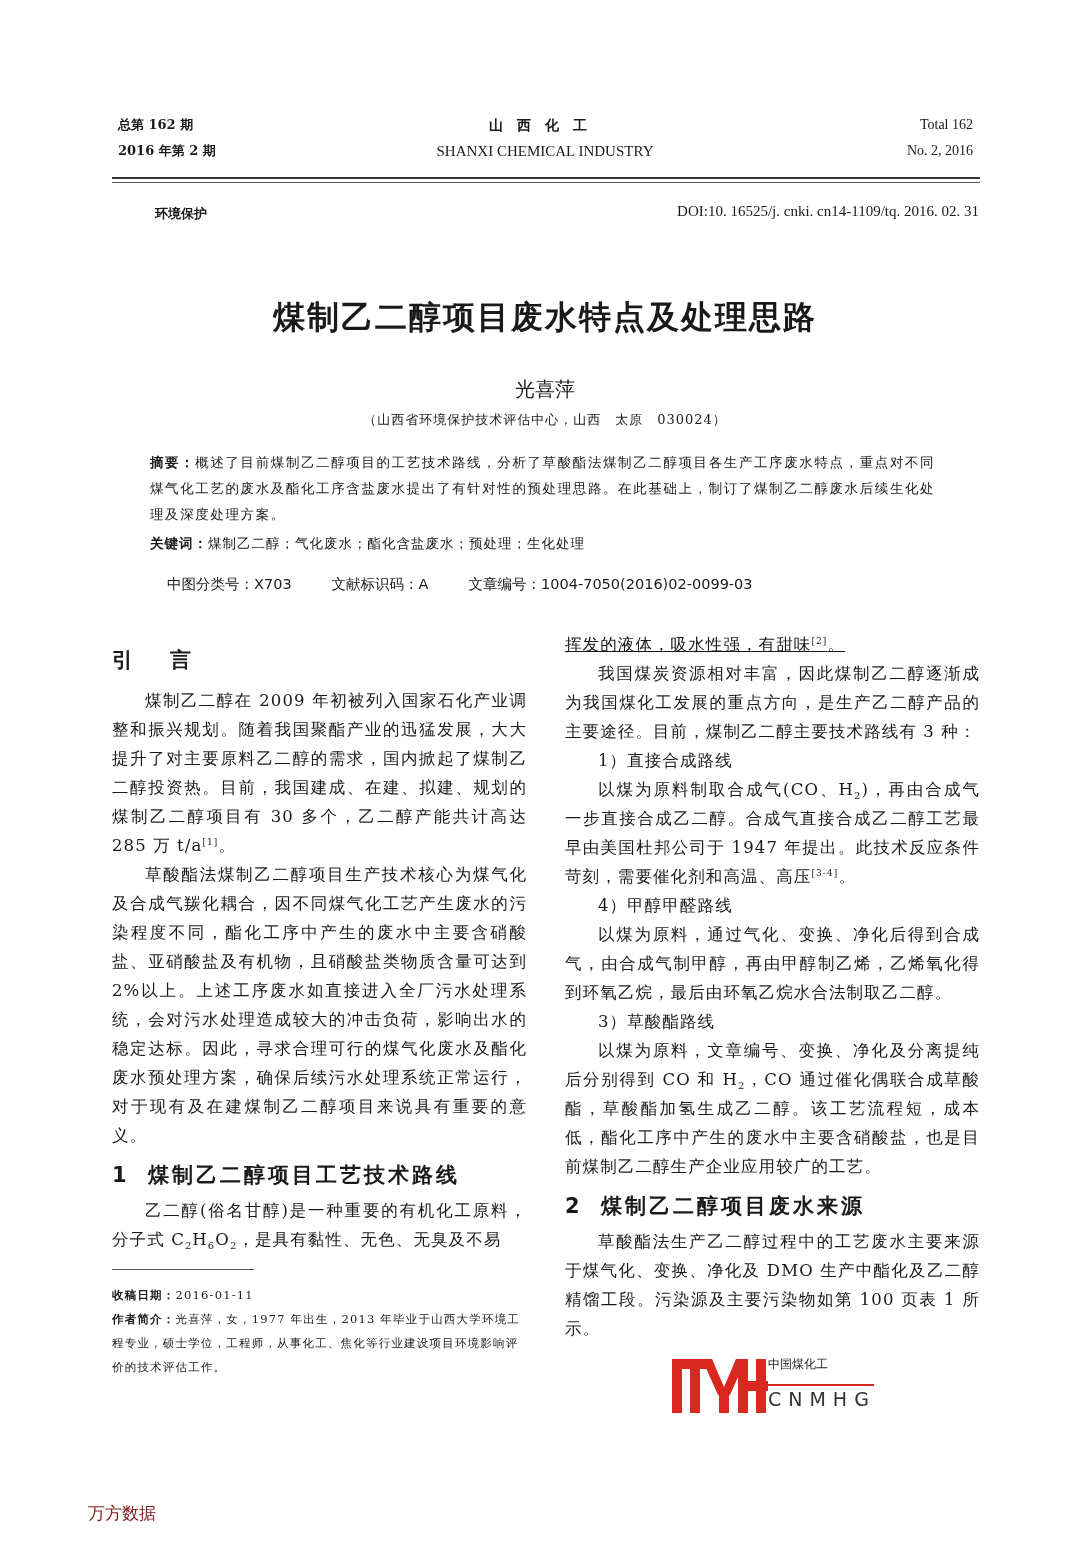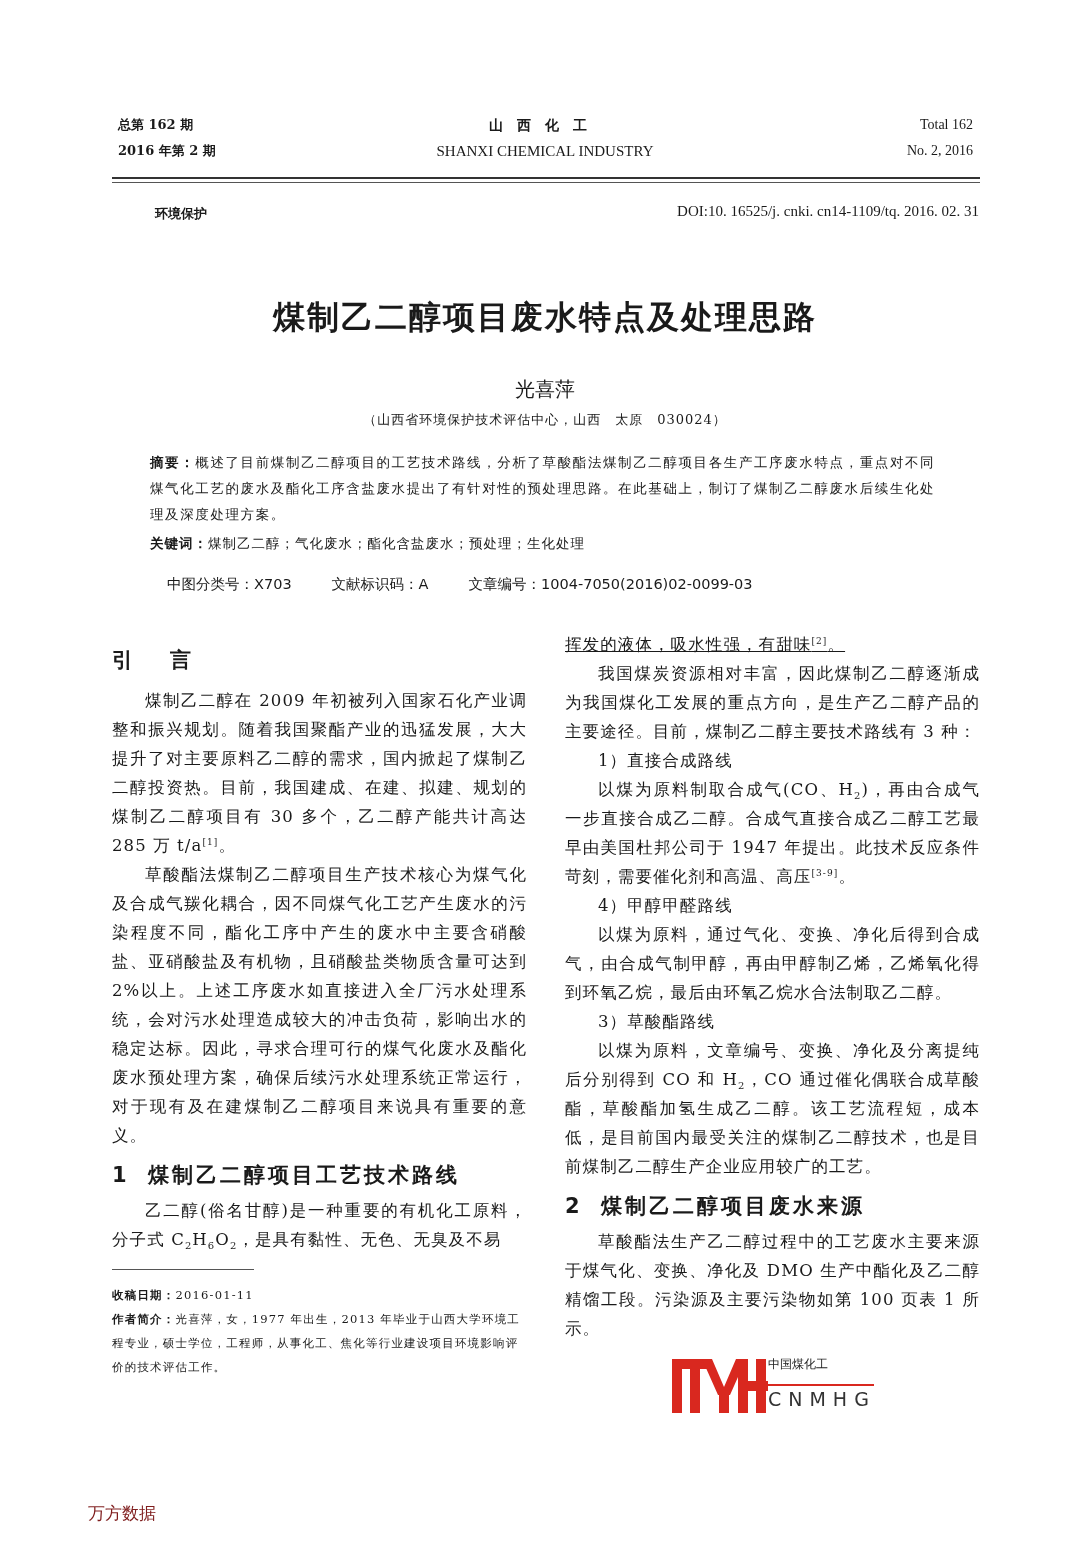--- a/index.html
+++ b/index.html
@@ -112,25 +112,25 @@
 <div class="abs fn-rule"></div>
 <div class="abs footnotes">
   <div><span class="lbl">收稿日期：</span><span>2016-01-11</span></div>
   <div><span class="lbl">作者简介：</span><span>光喜萍，女，1977 年出生，2013 年毕业于山西大学环境工程专业，硕士学位，工程师，从事化工、焦化等行业建设项目环境影响评价的技术评估工作。</span></div>
 </div>
 
 <div class="abs col col-right">
   <p class="noindent"><span>挥发的液体，吸水性强，有甜味</span><sup>[2]</sup><span>。</span></p>
   <p>我国煤炭资源相对丰富，因此煤制乙二醇逐渐成为我国煤化工发展的重点方向，是生产乙二醇产品的主要途径。目前，煤制乙二醇主要技术路线有 3 种：</p>
   <p>1）直接合成路线</p>
-  <p><span>以煤为原料制取合成气(CO、H</span><sub>2</sub><span>)，再由合成气一步直接合成乙二醇。合成气直接合成乙二醇工艺最早由美国杜邦公司于 1947 年提出。此技术反应条件苛刻，需要催化剂和高温、高压</span><sup>[3-9]</sup><span>。</span></p>
+  <p><span>以煤为原料制取合成气(CO、H</span><sub>2</sub><span>)，再由合成气一步直接合成乙二醇。合成气直接合成乙二醇工艺最早由美国杜邦公司于 1947 年提出。此技术反应条件苛刻，需要催化剂和高温、高压</span><sup>[3-4]</sup><span>。</span></p>
   <p>4）甲醇甲醛路线</p>
   <p>以煤为原料，通过气化、变换、净化后得到合成气，由合成气制甲醇，再由甲醇制乙烯，乙烯氧化得到环氧乙烷，最后由环氧乙烷水合法制取乙二醇。</p>
   <p>3）草酸酯路线</p>
-  <p><span>以煤为原料，文章编号、变换、净化及分离提纯后分别得到 CO 和 H</span><sub>2</sub><span>，CO 通过催化偶联合成草酸酯，草酸酯加氢生成乙二醇。该工艺流程短，成本低，是目前国内最受关注的煤制乙二醇技术，也是目前煤制乙二醇生产企业应用较广的工艺。</span></p>
+  <p><span>以煤为原料，文章编号、变换、净化及分离提纯后分别得到 CO 和 H</span><sub>2</sub><span>，CO 通过催化偶联合成草酸酯，草酸酯加氢生成乙二醇。该工艺流程短，成本低，酯化工序中产生的废水中主要含硝酸盐，也是目前煤制乙二醇生产企业应用较广的工艺。</span></p>
   <h2 class="h-num">
     <span class="n">2</span><span>煤制乙二醇项目废水来源</span>
   </h2>
   <p>草酸酯法生产乙二醇过程中的工艺废水主要来源于煤气化、变换、净化及 DMO 生产中酯化及乙二醇精馏工段。污染源及主要污染物如第 100 页表 1 所示。</p>
 </div>
 
 <svg class="abs logo" viewBox="0 0 210 58" width="210" height="58">
   <g fill="#d9281f">
     <rect x="0" y="2" width="10" height="54"></rect>
     <rect x="0" y="2" width="40" height="10"></rect>

